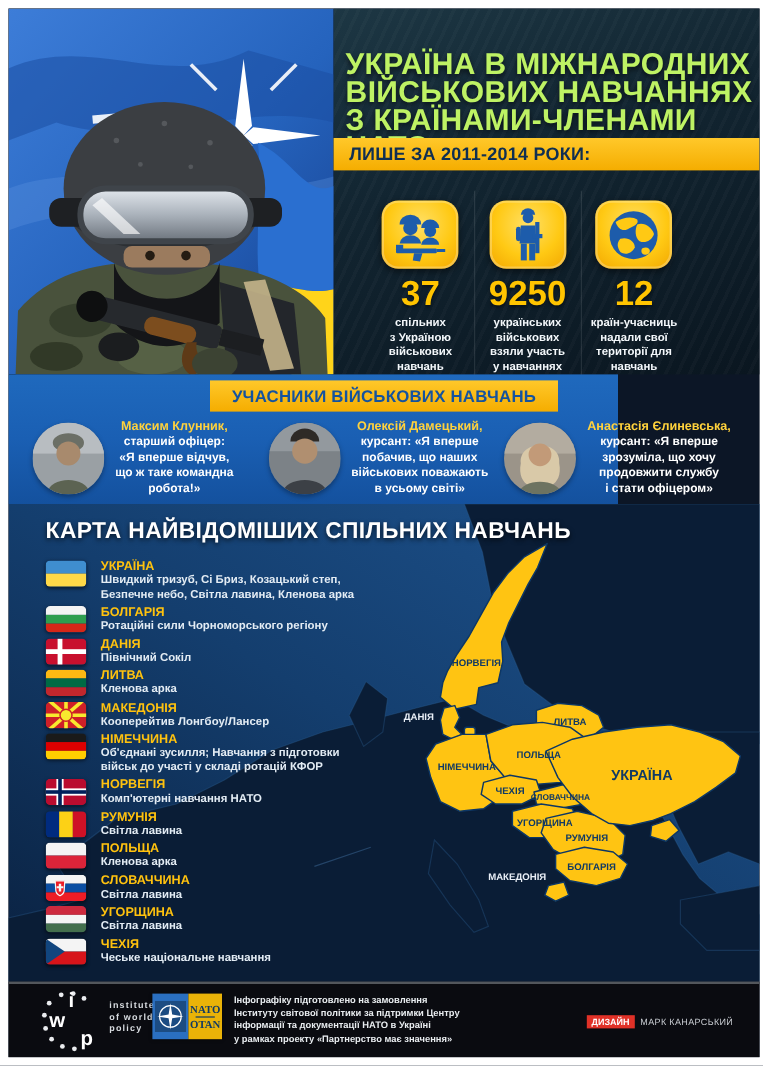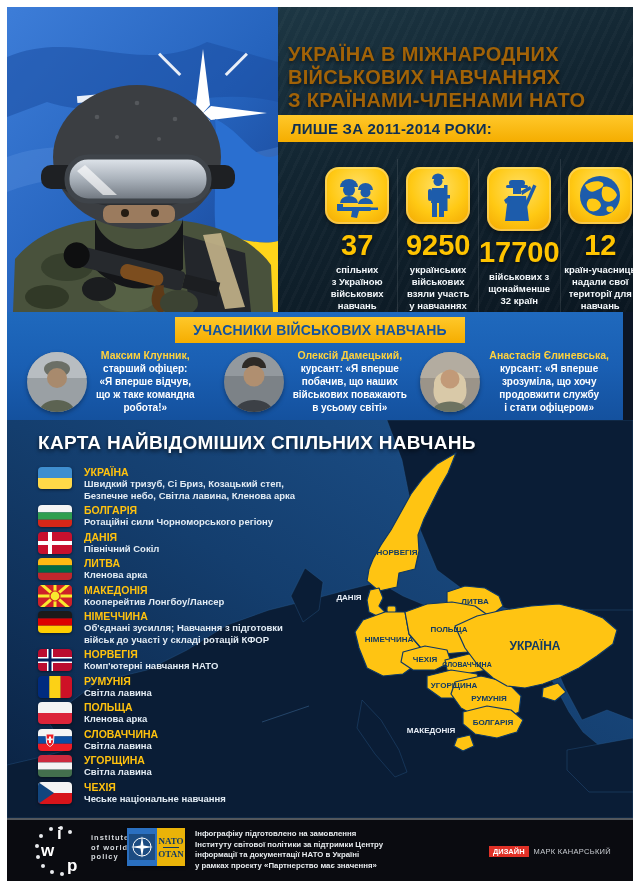--- a/index.html
+++ b/index.html
@@ -8,42 +8,42 @@
   .page { width:640px; height:888px; background:#fff; padding:7px; }
   .canvas { position:relative; width:626px; height:874px; overflow:hidden; background:#0c1626; }
 
   
   .hero { position:absolute; left:0; top:0; width:626px; height:305px; }
   .hero-photo { position:absolute; left:0; top:0; width:271px; height:305px; }
   .hero-panel { position:absolute; left:271px; top:0; width:355px; height:305px;
     background:linear-gradient(160deg,#1d3744 0%,#122531 40%,#0a1620 100%); }
   .hero-panel:after { content:""; position:absolute; inset:0;
     background:repeating-linear-gradient(115deg,rgba(255,255,255,.025) 0 3px,transparent 3px 9px); }
-  .hero-title { position:absolute; left:281px; top:36px; width:340px; color:#a16207;
-    font-size:20px; line-height:23px; font-weight:bold; letter-spacing:.3px;
+  .hero-title { position:absolute; left:281px; top:36px; width:340px; color:#bef264;
+    font-size:25px; line-height:23px; font-weight:bold; letter-spacing:.3px;
     text-shadow:0 2px 4px rgba(0,0,0,.6); z-index:3; }
   .period-bar { position:absolute; left:271px; top:108px; width:355px; height:27px;
     background:linear-gradient(180deg,#ffc82a,#f5ad00); display:flex; align-items:center;
     padding-left:13px; z-index:3; }
   .period-bar span { color:#0f2f52; font-weight:bold; font-size:15px; letter-spacing:.2px;text-align:center; }
 
-  .stats { position:absolute; left:278px; top:152px; width:355px; height:153px; display:flex; z-index:3;padding-left:32px; }
+  .stats { position:absolute; left:267px; top:152px; width:355px; height:153px; display:flex; z-index:3;padding-left:32px; }
   .stat { width:88.75px; display:flex; flex-direction:column; align-items:center; position:relative; }
   .stat + .stat { border-left:1px solid rgba(255,255,255,.10); }
   .stat-tile { width:64px; height:64px; border-radius:14px; margin-top:8px;
     background:radial-gradient(circle at 50% 35%,#ffe066 0%,#ffc914 55%,#f2a600 100%);
     box-shadow:0 2px 5px rgba(0,0,0,.45), inset 0 0 0 2px rgba(255,255,255,.25);
     display:flex; align-items:center; justify-content:center; }
   .stat-value { color:#ffc400; font-size:29px; font-weight:bold; margin-top:5px;
     text-shadow:0 2px 3px rgba(0,0,0,.5); }
   .stat-label { color:#f4f8fb; font-size:9.5px; line-height:12px; font-weight:bold;
     text-align:center; white-space:pre-line; margin-top:2px; }
 
   
-  .participants { position:absolute; left:0; top:305px; width:616px; height:108px;
+  .participants { position:absolute; left:0; top:305px; width:508px; height:108px;
     background:linear-gradient(180deg,#1f69bd 0%,#1a5fb3 50%,#14519e 100%); }
   .participants-header { position:absolute; left:168px; top:5px; width:290px; height:26px;
     background:linear-gradient(180deg,#ffc82a,#f5ad00); display:flex; align-items:center; justify-content:center; }
   .participants-header span { color:#14539f; font-weight:bold; font-size:14px; letter-spacing:.2px; }
   .people { position:absolute; left:20px; top:36px; width:590px; display:flex; }
   .person { width:198px; display:flex;text-align:center; }
   .avatar { width:60px; height:60px; border-radius:50%; overflow:hidden; flex:0 0 60px;
     margin-top:4px; box-shadow:0 2px 4px rgba(0,0,0,.35); }
   .person-text { margin-left:9px; padding-top:1px; }
   .person-name { color:#ffd23c; font-size:10.5px; font-weight:bold; line-height:13px; }
@@ -211,37 +211,20 @@
           </svg>
         </div>
         <div class="stat-value">9250</div>
         <div class="stat-label">українських
 військових
 взяли участь
 у навчаннях</div>
       </div>
       <div class="stat">
         <div class="stat-tile">
-          <svg width="50" height="50" viewBox="0 0 50 50" fill="#1d5cab">
-            <rect x="15" y="6" width="16" height="6" rx="3"></rect>
-            <rect x="12" y="11" width="22" height="3" rx="1.5"></rect>
-            <rect x="19" y="14" width="8" height="6"></rect>
-            <path d="M27,17 L36,12 L37.5,15 L28,21 Z"></path>
-            <path d="M14,22 L32,22 L35,47 L11,47 Z"></path>
-            <rect x="33" y="10" width="3.5" height="30" transform="rotate(24 35 25)"></rect>
-            <path d="M10,26 L15,22 L17,26 L12,30 Z"></path>
-          </svg>
-        </div>
-        <div class="stat-value">17700</div>
-        <div class="stat-label">військових з
-щонайменше
-32 країн</div>
-      </div>
-      <div class="stat">
-        <div class="stat-tile">
           <svg width="50" height="50" viewBox="0 0 50 50">
             <circle cx="25" cy="25" r="20" fill="#1d5cab"></circle>
             <path d="M10,14 C16,10 24,9 28,12 C30,16 24,18 20,20 C16,22 12,20 10,14 Z" fill="#ffc914"></path>
             <path d="M28,16 C34,14 40,18 42,24 C40,30 34,32 30,30 C26,27 26,20 28,16 Z" fill="#ffc914"></path>
             <path d="M14,28 C20,26 26,30 26,35 C24,40 18,42 14,39 C11,35 11,31 14,28 Z" fill="#ffc914"></path>
             <path d="M32,36 C36,34 40,36 38,40 C34,43 30,40 32,36 Z" fill="#ffc914"></path>
           </svg>
         </div>
         <div class="stat-value">12</div>
         <div class="stat-label">країн-учасниць

